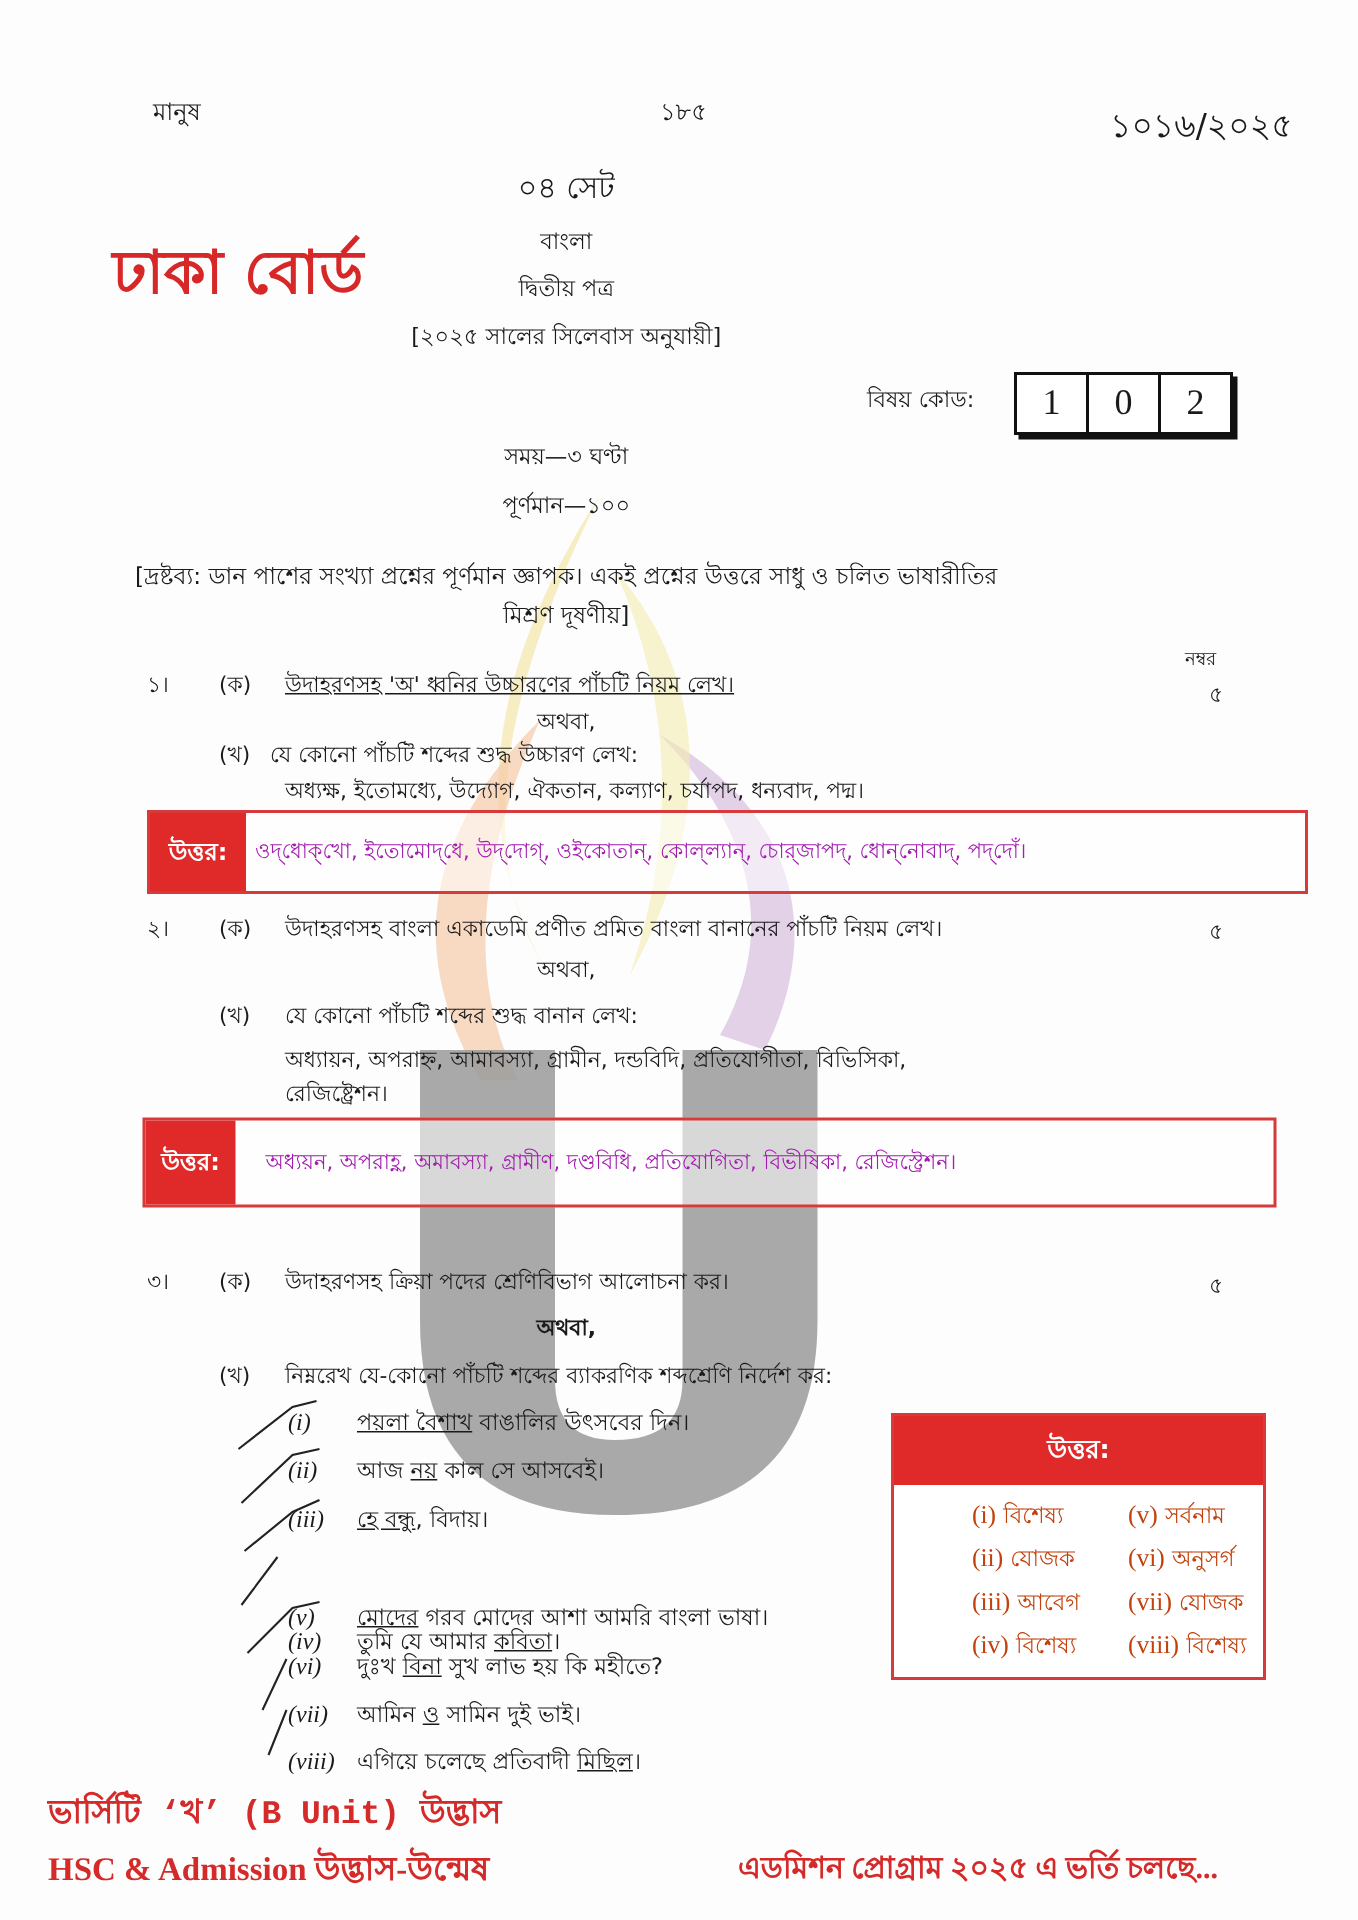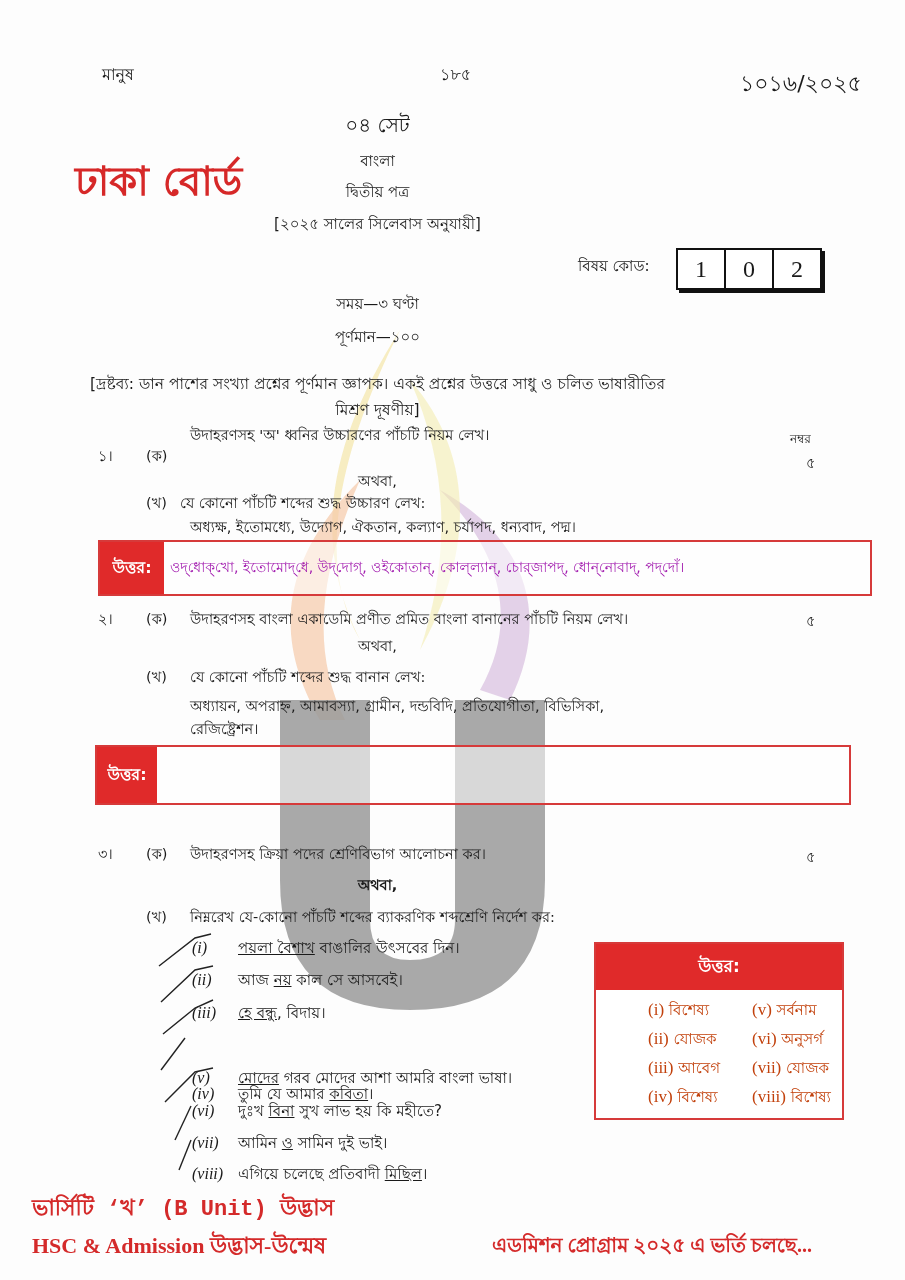--- a/index.html
+++ b/index.html
@@ -52,21 +52,21 @@
   <span>2</span>
 </div>
 <div class="abs center" style="top:292px;font-size:15px;">সময়—৩ ঘণ্টা</div>
 <div class="abs center" style="top:325px;font-size:15px;">পূর্ণমান—১০০</div>
 <div class="abs center" style="top:372px;font-size:15.5px;">[দ্রষ্টব্য: ডান পাশের সংখ্যা প্রশ্নের পূর্ণমান জ্ঞাপক। একই প্রশ্নের উত্তরে সাধু ও চলিত ভাষারীতির</div>
 <div class="abs center" style="top:398px;font-size:15.5px;">মিশ্রণ দূষণীয়]</div>
 <div class="abs" style="left:790px;top:430px;font-size:12px;">নম্বর</div>
 
 <div class="abs q" style="left:98px;top:445px;">১।</div>
 <div class="abs q" style="left:146px;top:445px;">(ক)</div>
-<div class="abs q" style="left:190px;top:424px;">উদাহরণসহ 'অ' ধ্বনির উচ্চারণের পাঁচটি নিয়ম লেখ।</div>
+<div class="abs q" style="left:190px;top:445px;text-decoration:underline;">উদাহরণসহ 'অ' ধ্বনির উচ্চারণের পাঁচটি নিয়ম লেখ।</div>
 <div class="abs q" style="left:806px;top:452px;">৫</div>
 <div class="abs center q" style="top:470px;">অথবা,</div>
 <div class="abs q" style="left:146px;top:492px;">(খ)</div>
 <div class="abs q" style="left:180px;top:492px;">যে কোনো পাঁচটি শব্দের শুদ্ধ উচ্চারণ লেখ:</div>
 <div class="abs q" style="left:190px;top:516px;">অধ্যক্ষ, ইতোমধ্যে, উদ্যোগ, ঐকতান, কল্যাণ, চর্যাপদ, ধন্যবাদ, পদ্ম।</div>
 <div class="ans-box" style="left:98px;top:540px;width:774px;height:56px;">
   <div class="ans-tag" style="width:64px;">উত্তর:</div>
   <div class="ans-text" style="left:70px;font-size:14px;">ওদ্‌ধোক্‌খো, ইতোমোদ্‌ধে, উদ্‌দোগ্, ওইকোতান্, কোল্‌ল্যান্, চোর্‌জাপদ্, ধোন্‌নোবাদ্, পদ্‌দোঁ।</div>
 </div>
 
@@ -74,20 +74,21 @@
 <div class="abs q" style="left:146px;top:608px;">(ক)</div>
 <div class="abs q" style="left:190px;top:608px;">উদাহরণসহ বাংলা একাডেমি প্রণীত প্রমিত বাংলা বানানের পাঁচটি নিয়ম লেখ।</div>
 <div class="abs q" style="left:806px;top:610px;">৫</div>
 <div class="abs center q" style="top:635px;">অথবা,</div>
 <div class="abs q" style="left:146px;top:666px;">(খ)</div>
 <div class="abs q" style="left:190px;top:666px;">যে কোনো পাঁচটি শব্দের শুদ্ধ বানান লেখ:</div>
 <div class="abs q" style="left:190px;top:695px;">অধ্যায়ন,  অপরাহ্ন,  আমাবস্যা,  গ্রামীন,  দন্ডবিদি,  প্রতিযোগীতা,  বিভিসিকা,</div>
 <div class="abs q" style="left:190px;top:718px;">রেজিষ্ট্রেশন।</div>
 <div class="ans-box" style="left:95px;top:745px;width:756px;height:60px;">
   <div class="ans-tag" style="width:60px;">উত্তর:</div>
+  <div class="ans-text" style="left:80px;font-size:14px;">অধ্যয়ন, অপরাহ্ণ, অমাবস্যা, গ্রামীণ, দণ্ডবিধি, প্রতিযোগিতা, বিভীষিকা, রেজিস্ট্রেশন।</div>
 </div>
 
 <div class="abs q" style="left:98px;top:843px;">৩।</div>
 <div class="abs q" style="left:146px;top:843px;">(ক)</div>
 <div class="abs q" style="left:190px;top:843px;">উদাহরণসহ ক্রিয়া পদের শ্রেণিবিভাগ আলোচনা কর।</div>
 <div class="abs q" style="left:806px;top:846px;">৫</div>
 <div class="abs center q" style="top:874px;font-weight:bold;">অথবা,</div>
 <div class="abs q" style="left:146px;top:906px;">(খ)</div>
 <div class="abs q" style="left:190px;top:906px;">নিম্নরেখ যে-কোনো পাঁচটি শব্দের ব্যাকরণিক শব্দশ্রেণি নির্দেশ কর:</div>
 

